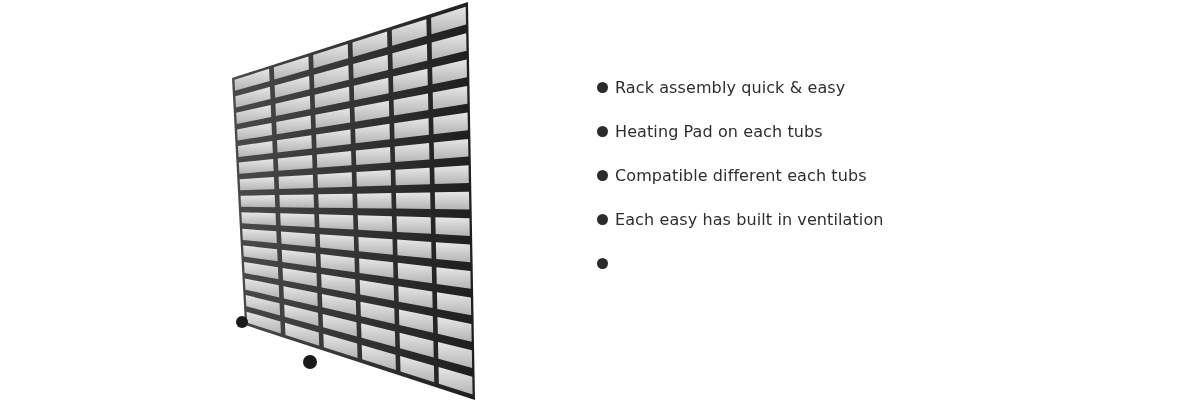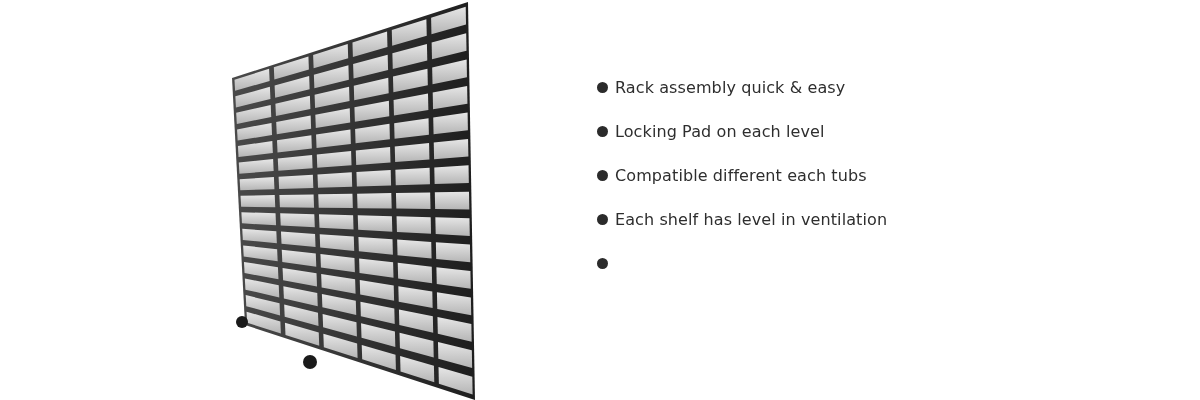--- a/index.html
+++ b/index.html
@@ -147,27 +147,27 @@
     </svg>
   </div>
 
   <ul class="features">
     <li class="feature">
       <span class="bullet"></span>
       <span>Rack assembly quick &amp; easy</span>
     </li>
     <li class="feature">
       <span class="bullet"></span>
-      <span>Locking Pad on each level</span>
+      <span>Heating Pad on each tubs</span>
     </li>
     <li class="feature">
       <span class="bullet"></span>
       <span>Compatible different each tubs</span>
     </li>
     <li class="feature">
       <span class="bullet"></span>
-      <span>Each shelf has level in ventilation</span>
+      <span>Each easy has built in ventilation</span>
     </li>
     <li class="feature">
       <span class="bullet"></span>
     </li>
   </ul>
 </div>
 
 </body></html>

